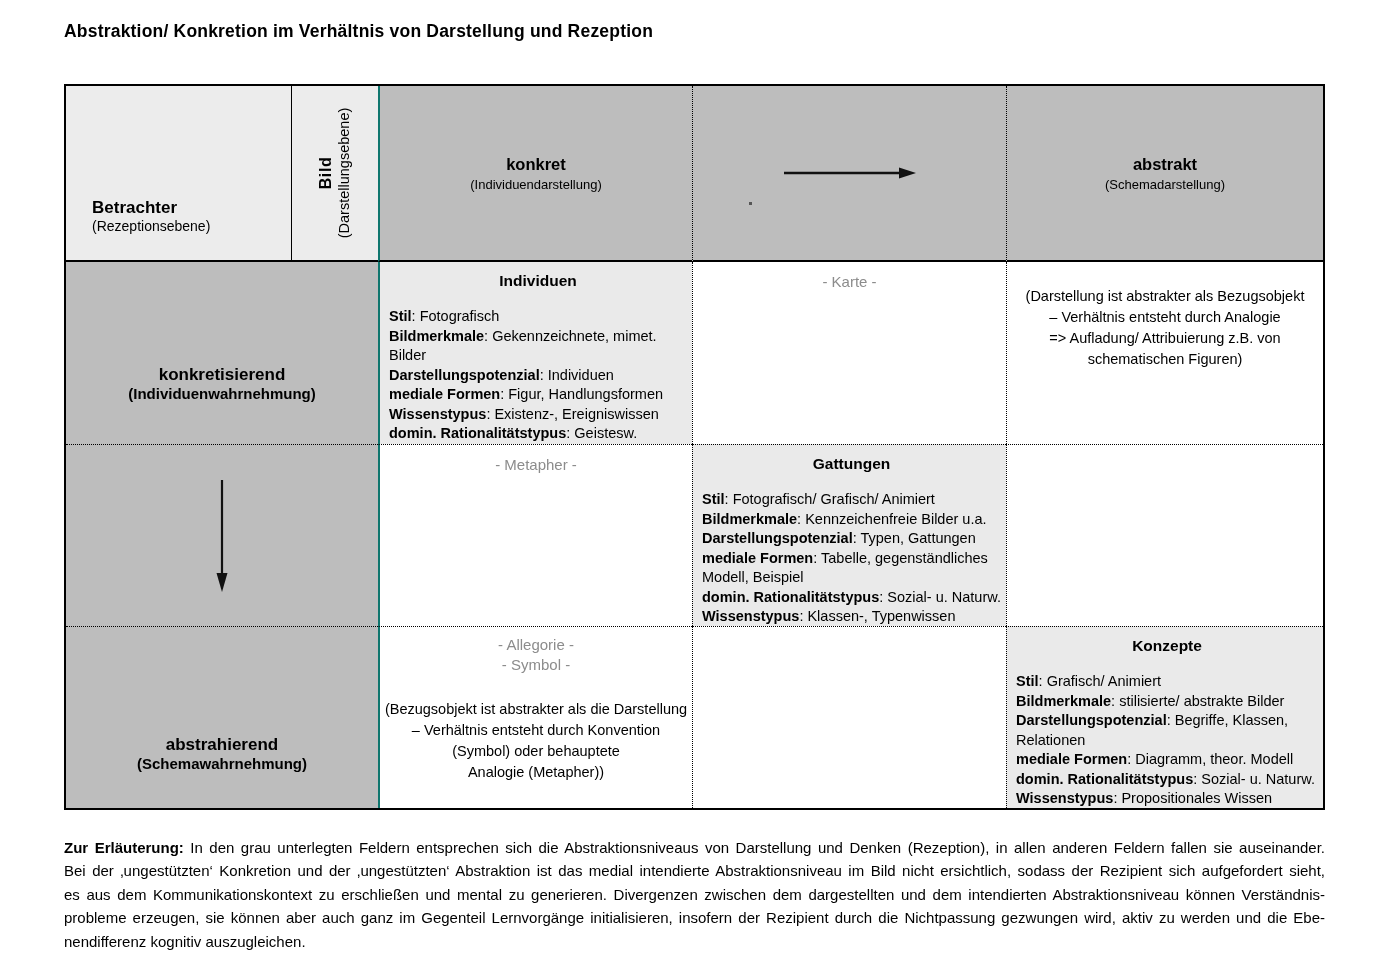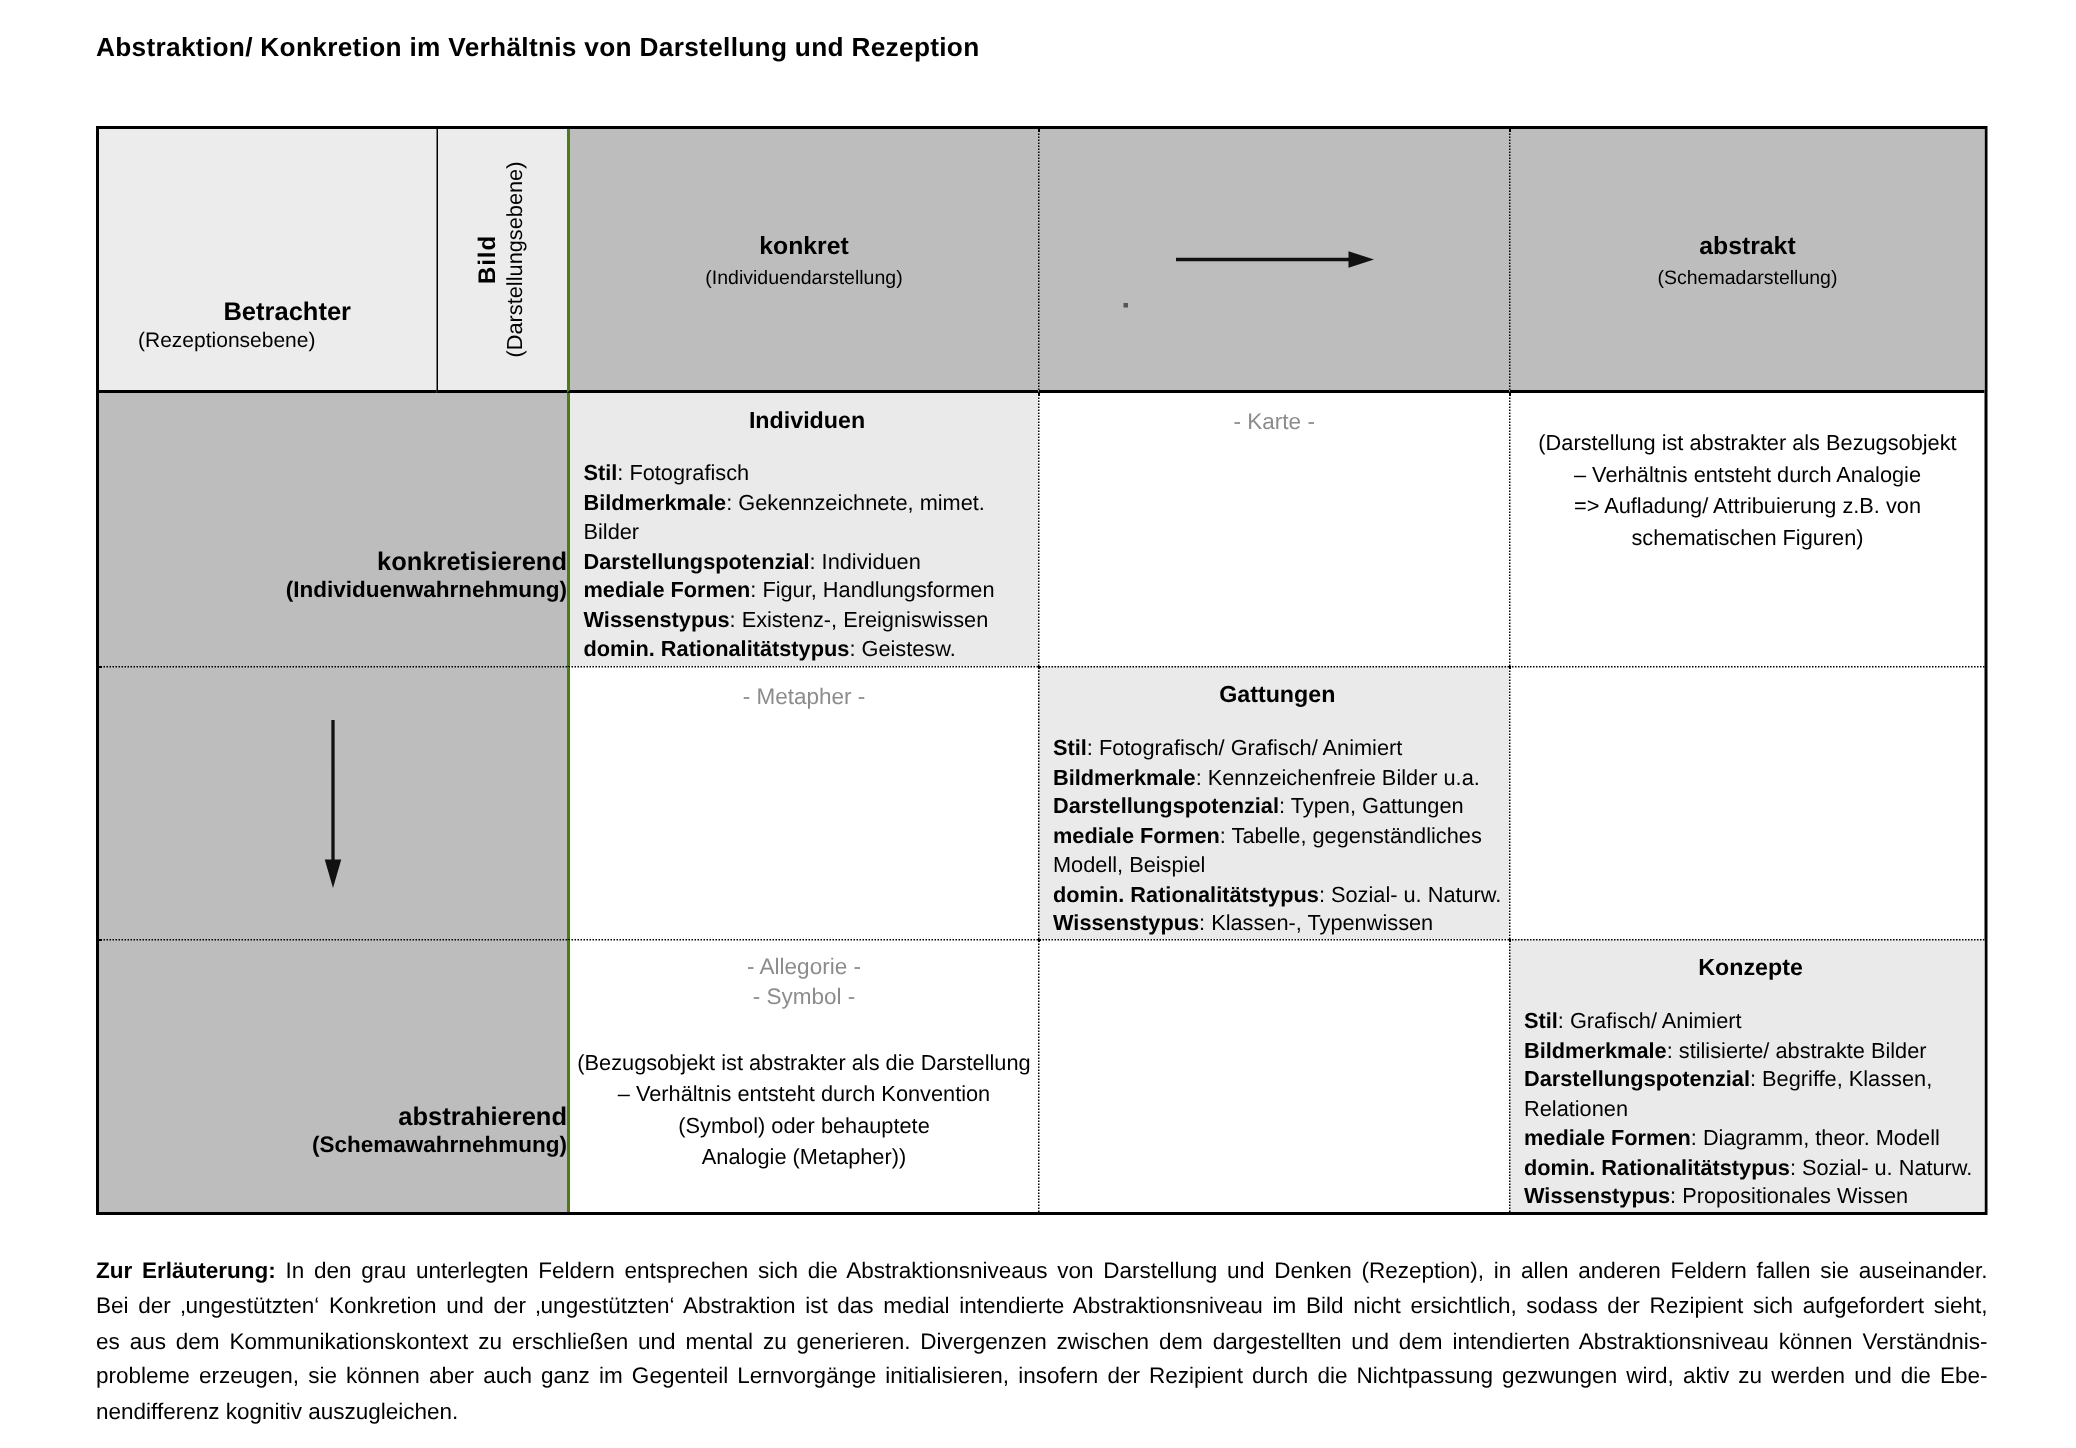--- a/index.html
+++ b/index.html
@@ -21,40 +21,40 @@
   }
   .cell { box-sizing:border-box; position:relative; overflow:hidden; }
   .span2 { grid-column: span 2; }
 
   .bg-hlight { background:#ececec; }
   .bg-hdark  { background:#bdbdbd; }
   .bg-detail { background:#eaeaea; }
 
   .b-bottom-solid { border-bottom:2px solid #000; }
   .b-left-solid1  { border-left:1px solid #000; }
-  .b-left-solid2  { border-left:2px solid #4d7c0f; }
+  .b-left-solid2  { border-left:2px solid #0f766e; }
   .b-left-dot     { border-left:1px dotted #000; }
   .b-top-dot      { border-top:1px dotted #000; }
 
   .corner-cell { display:flex; flex-direction:column; justify-content:flex-end; padding:0 0 26px 26px; }
-  .corner-title { font-size:17px; font-weight:bold;text-align:center; }
+  .corner-title { font-size:17px; font-weight:bold; }
   .corner-sub   { font-size:14px; }
 
   .bild-cell { display:flex; align-items:center; justify-content:center; }
   .bild-rot  { transform:rotate(-90deg); white-space:nowrap; text-align:center; line-height:19px; }
   .bild-title { font-size:16px; font-weight:bold; letter-spacing:0.6px; }
   .bild-sub   { font-size:14.5px; }
 
   .hdr-cell { display:flex; flex-direction:column; justify-content:center; align-items:center; text-align:center; }
   .hdr-title { font-size:16.5px; font-weight:bold; }
   .hdr-sub   { font-size:13px; margin-top:3px; }
 
   .arrow-cell { display:flex; align-items:center; justify-content:center; }
 
-  .rowlabel-cell { display:flex; flex-direction:column; justify-content:flex-end; align-items:flex-end; text-align:center; }
+  .rowlabel-cell { display:flex; flex-direction:column; justify-content:flex-end; align-items:center; text-align:center; }
   .pad-b-42 { padding-bottom:42px; }
   .pad-b-36 { padding-bottom:36px; }
   .rowlabel-title { font-size:17px; font-weight:bold; }
   .rowlabel-sub   { font-size:15px;font-weight:bold; }
 
   .detail-cell { padding:10px 5px 0 9px; }
   .detail-title { text-align:center; font-weight:bold; font-size:15.5px; margin-bottom:17px; }
   .attr-line { font-size:14.5px; line-height:19.5px; }
   .attr-line b { font-weight:bold; }
   .attr-value::before { content:": "; }

